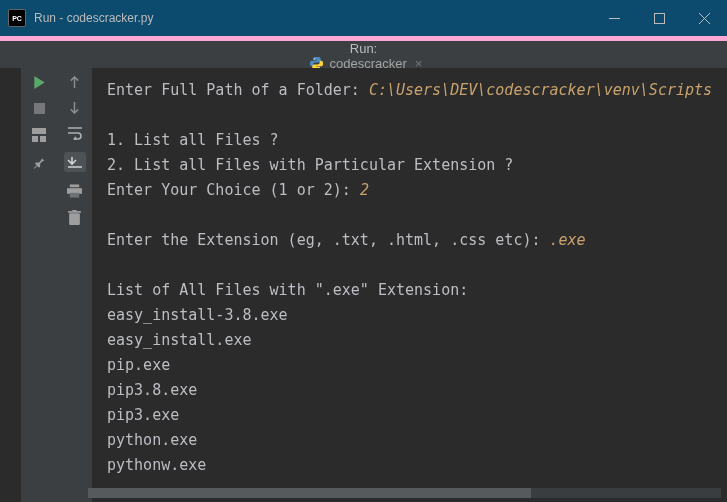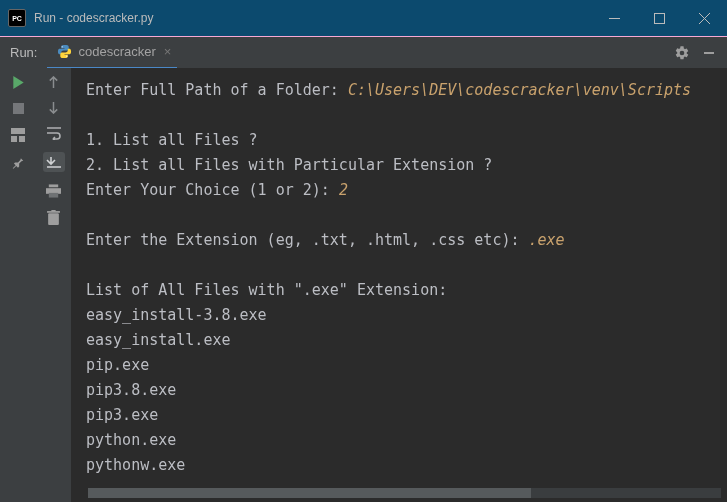--- a/index.html
+++ b/index.html
@@ -44,23 +44,24 @@
       height: 36px;
       display: flex;
       align-items: center;
       justify-content: center;
       color: #bbbbbb;
     }
     .winbtn svg { stroke: #bbbbbb; }
     .toolbar {
       height: 32px;
       background: #3c3f41;
-      border-top: 1px solid #f9a8d4;
-      display: flex;
-      align-items: center;
+      border-top: 5px solid #f9a8d4;
+      display: flex;
+      align-items: center;
+      flex-direction: column;
     }
     .toolbar .label {
       font-size: 13px;
       color: #bbbbbb;
       padding: 0 10px;
     }
     .tab {
       display: flex;
       align-items: center;
       height: 32px;
@@ -88,20 +89,21 @@
       display: flex;
       align-items: center;
       justify-content: center;
       color: #9e9e9e;
     }
     .body {
       flex: 1;
       display: flex;
       background: #2b2b2b;
       position: relative;
+      padding-left: 21px;
     }
     .gutter {
       width: 36px;
       background: #3c3f41;
       display: flex;
       flex-direction: column;
       align-items: center;
       padding-top: 8px;
       gap: 14px;
     }

